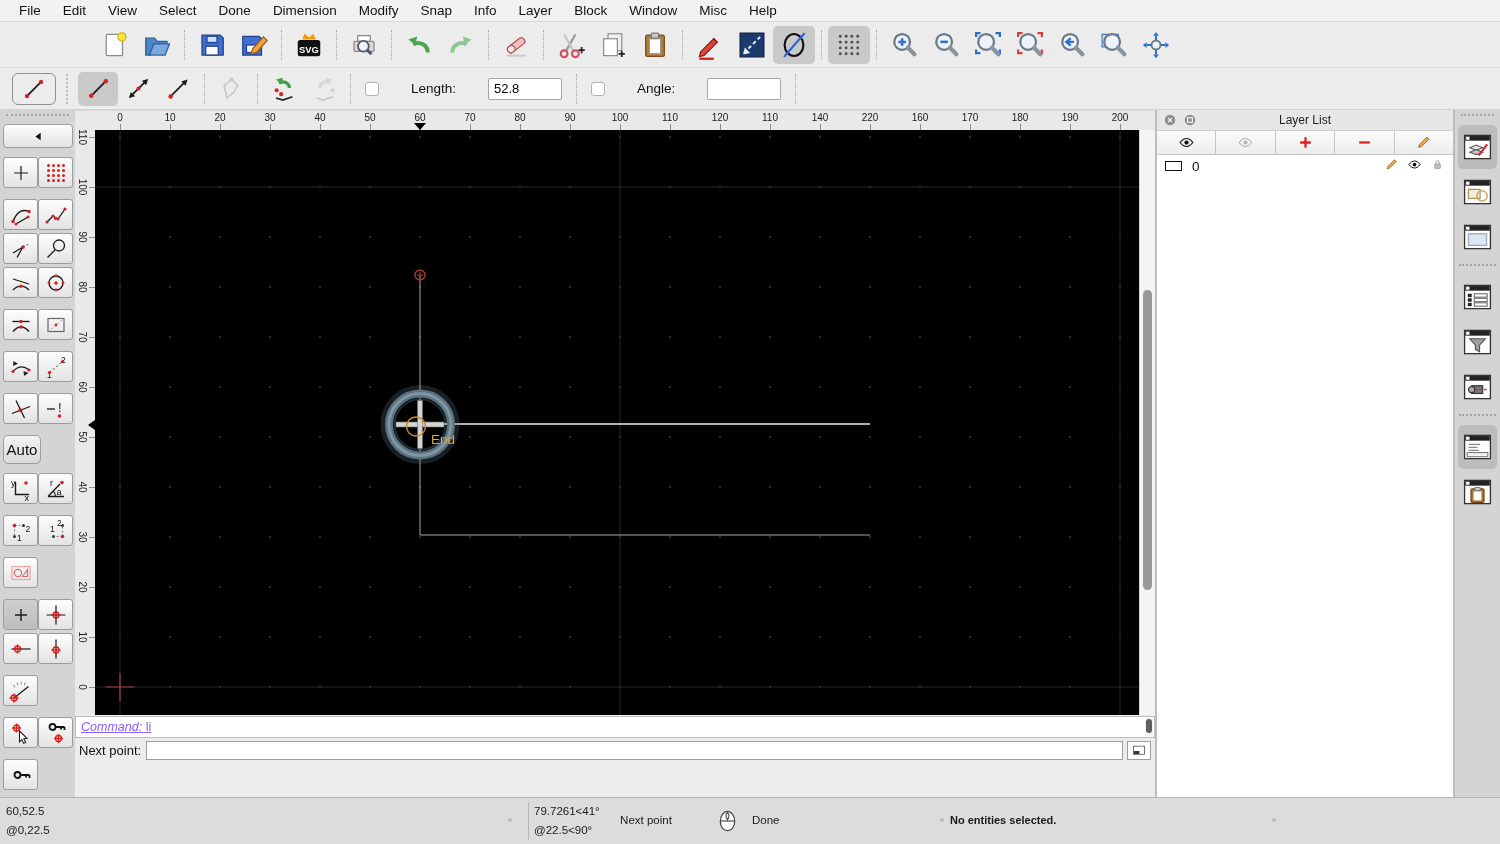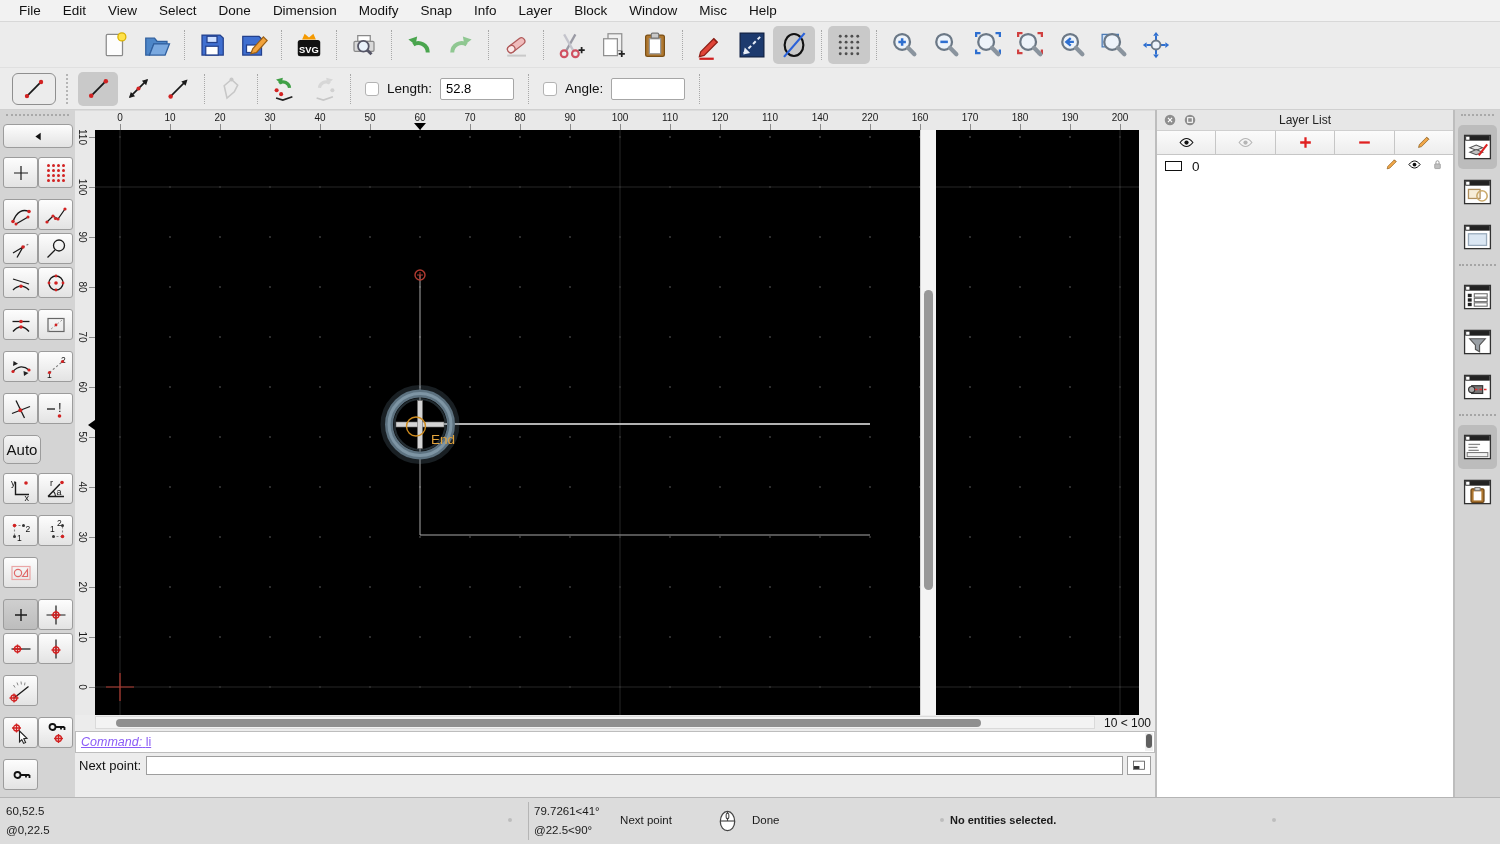--- a/index.html
+++ b/index.html
@@ -17,21 +17,21 @@
   .tbtn { width:42px; height:38px; display:flex; align-items:center; justify-content:center; border-radius:5px; }
   .tbtn svg { width:30px; height:30px; }
   .tb2 .tbtn { width:40px; height:34px; }
   .tb2 .tbtn svg { width:27px; height:27px; }
   .tbtn.pressed { background:#c9c9c9; }
   .tbtn.disabled svg { filter:grayscale(1) opacity(.45); }
   .sep { width:1px; height:30px; border-left:1px dotted #a8a8a8; margin:0 6px; }
   .vhandle { width:6px; height:30px; border-left:2px dotted #b5b5b5; margin-right:6px; }
   .cur-tool { width:44px; height:32px; border:1px solid #8f8f8f; border-radius:6px; display:flex; align-items:center; justify-content:center; margin-right:10px; }
   .cur-tool svg { width:26px; height:26px; }
-  .chkgrp { display:flex; align-items:center; margin:0 8px; }
+  .chkgrp { display:flex; align-items:center; margin:0 8px;gap:24px; }
   .chk { width:14px; height:14px; background:#fff; border:1px solid #b3b3b3; border-radius:3px; margin-right:8px; }
   .chkgrp label { font-size:13.5px; color:#111; margin-right:8px; }
   .chkgrp input { width:74px; height:22px; border:1px solid #a6a6a6; border-radius:2px; font-size:13px; font-family:"Liberation Sans",sans-serif; padding:0 5px; background:#fff; }
 
   
   .workspace { display:flex; height:687px; background:#c9c9c9; }
   .sidebar { width:75px; background:#d4d4d4; padding:2px; overflow:hidden; flex:none; }
   .hhandle { height:7px; border-top:2px dotted #a9a9a9; margin:2px 4px 3px 4px; }
   .sbbtn { width:35px; height:31px; background:linear-gradient(#fdfdfd,#e3e3e3); border:1px solid #9c9c9c; border-radius:3px; display:inline-flex; align-items:center; justify-content:center; vertical-align:top; }
   .sbbtn svg { width:26px; height:24px; }
@@ -50,21 +50,21 @@
   .hruler { width:1044px; position:relative; overflow:hidden; flex:none; }
   .hruler .lbl { position:absolute; top:1px; width:30px; text-align:center; font-size:10px; color:#1a1a1a; }
   .hruler .tick { position:absolute; bottom:0; width:1px; height:6px; background:#8d8d8d; }
   .hmarker { position:absolute; bottom:0; width:0; height:0; border-left:6px solid transparent; border-right:6px solid transparent; border-top:7px solid #000; }
   .canvas-row { height:585px; display:flex; }
   .vruler { width:20px; position:relative; background:#e9e9e9; overflow:hidden; flex:none; }
   .vruler .vl { position:absolute; left:7px; width:0; height:0; }
   .vruler .vl span { position:absolute; transform:translate(-50%,-50%) rotate(90deg); font-size:10px; color:#1a1a1a; white-space:nowrap; }
   .vruler .tick { position:absolute; right:0; width:6px; height:1px; background:#8d8d8d; }
   .vmarker { position:absolute; right:0; width:0; height:0; border-top:5px solid transparent; border-bottom:5px solid transparent; border-right:7px solid #000; }
-  .canvas { width:825px; height:585px; background:#8b5cf6; flex:none; }
+  .canvas { width:1044px; height:585px; background:#8b5cf6; flex:none; }
   .vscroll { width:16px; background:#f4f4f4; border-left:1px solid #d2d2d2; position:relative; flex:none; }
   .vscroll .thumb { position:absolute; left:3px; width:9px; background:#989898; border-radius:5px; }
   .hscroll-row { height:15px; display:flex; align-items:center; background:#ececec; }
   .hscroll { margin-left:20px; width:1000px; height:13px; background:#f3f3f3; border:1px solid #dadada; position:relative; flex:none; }
   .hscroll .thumb { position:absolute; top:1.5px; height:8px; background:#8f8f8f; border-radius:4px; }
   .grid-label { flex:1; text-align:right; font-size:12px; color:#111; padding-right:4px; }
   .cmd-history { height:22px; background:#fff; border:1px solid #bdbdbd; margin-top:1px; display:flex; align-items:center; position:relative; }
   .cmd-history .txt { padding-left:5px; font-size:12.5px; color:#8b5cf6;text-decoration:underline; }
   .cmd-history .prompt { font-style:italic; }
   .mini-scroll { position:absolute; right:1px; top:1px; bottom:1px; width:8px; background:#f0f0f0; }
@@ -1006,26 +1006,20 @@
    <rect x="301" y="292" width="48" height="5" fill="#d4d4d4" stroke="#6e6e6e" stroke-width=".6"></rect>
    <rect x="322.5" y="270.5" width="5" height="48" fill="#d4d4d4" stroke="#6e6e6e" stroke-width=".6"></rect>
               </g>
               <circle cx="321" cy="296.5" r="9.5" fill="none" stroke="#cf8c1f" stroke-width="1.4"></circle>
               <text x="336" y="313.5" font-size="13.5" fill="#e2a33c" font-family="Liberation Sans,sans-serif">End</text>
             </svg></div>
         <div class="vscroll">
           <div class="thumb" style="top:160px;height:300px;"></div>
         </div>
       </div>
-      <div class="hscroll-row">
-        <div class="hscroll">
-          <div class="thumb" style="left:20px;width:865px;"></div>
-        </div>
-        <div class="grid-label">10 &lt; 100</div>
-      </div>
       <div class="cmd-history">
         <div class="txt"><span class="prompt">Command:</span>&nbsp;<span>li</span></div>
         <div class="mini-scroll">
             <div class="thumb"></div>
           </div>
       </div>
       <div class="cmd-row">
         <span class="plabel">Next point:</span>
         <input value="" style="">
         <div class="kbd-btn" id="kbdBtn">

